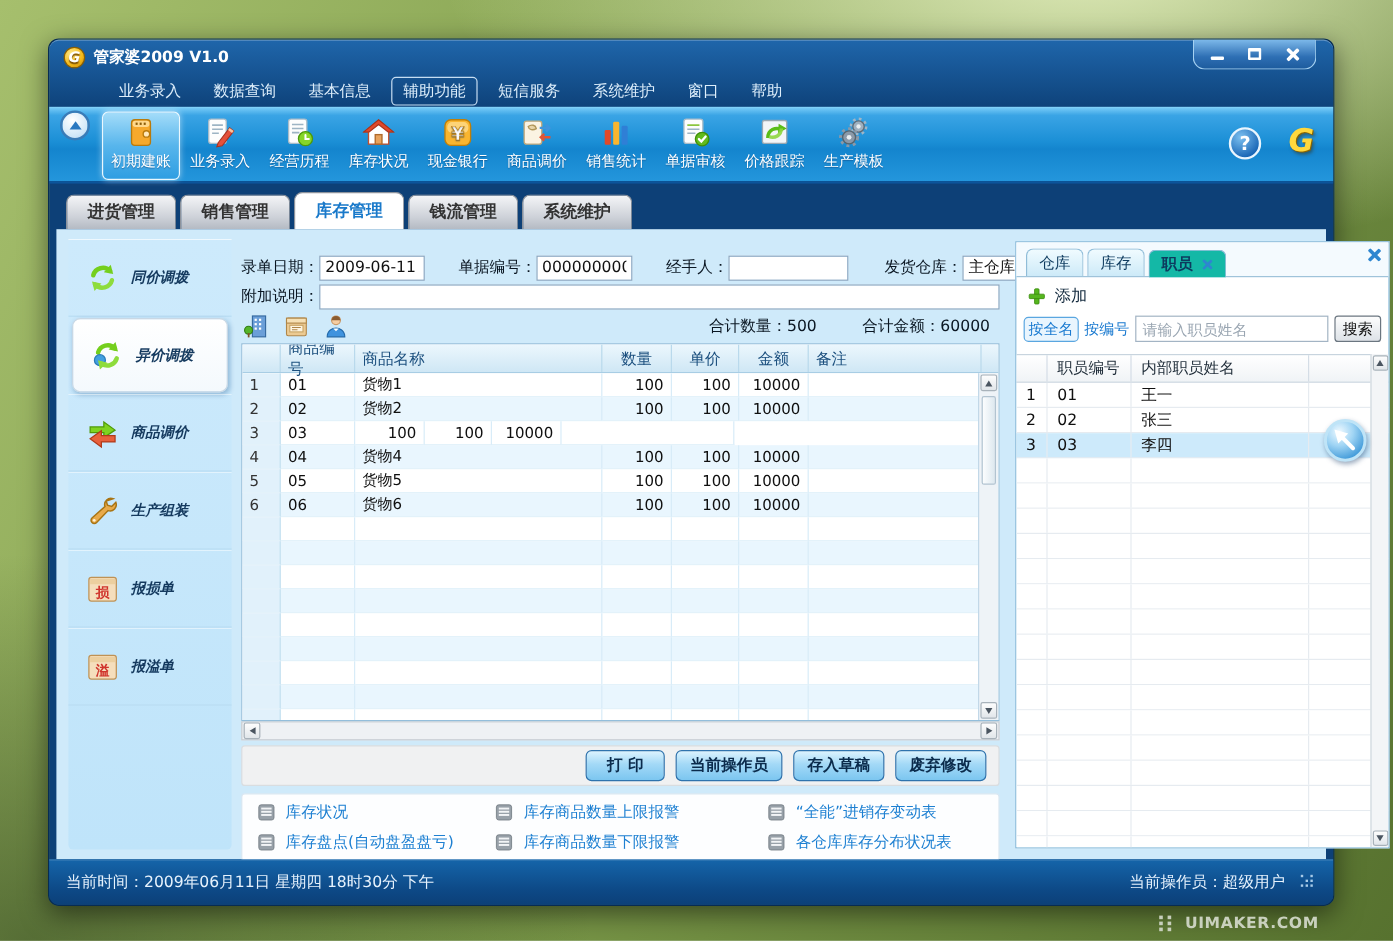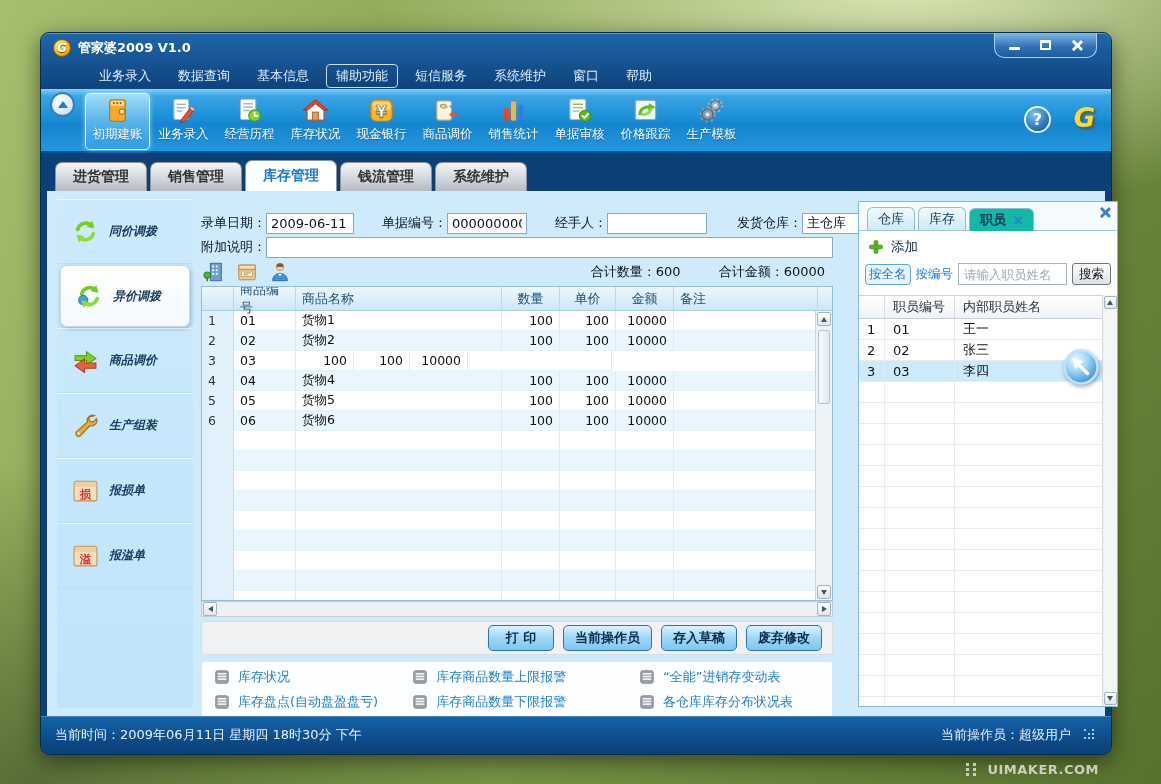--- a/index.html
+++ b/index.html
@@ -92,21 +92,21 @@
 
 .actions{margin-top:4px;height:34px;background:#f0f1f2;border:1px solid #d9dde0;border-radius:3px;display:flex;align-items:center;justify-content:flex-end;gap:9px;padding-right:10px;}
 .abtn{min-width:66px;height:26px;padding:0 11px;border-radius:5px;cursor:pointer;font-family:inherit;
  background:linear-gradient(#dcf3fe,#a3d9f7 45%,#7cc6f0);border:1px solid #2f73ad;font-size:13px;font-weight:bold;color:#0b2b4c;display:flex;align-items:center;justify-content:center;}
 
 .links{margin-top:6px;height:57px;background:#fdfeff;border:1px solid #d9e7f2;border-radius:3px;display:grid;grid-template-columns:1.05fr 1.2fr 1fr;grid-auto-rows:1fr;align-items:center;padding:3px 4px 3px 12px;}
 .link{display:flex;align-items:center;gap:8px;font-size:13px;color:#1e80d2;cursor:pointer;}
 .li{width:16px;height:16px;flex:0 0 auto;}
 .li svg{width:100%;height:100%;}
 
-.rpanel{position:absolute;left:799px;top:10px;width:260px;bottom:9px;background:#fff;border:1px solid #85b9da;margin-left:12px;}
+.rpanel{position:absolute;left:799px;top:10px;width:312px;bottom:9px;background:#fff;border:1px solid #85b9da;}
 .rclose{position:absolute;right:7px;top:5px;z-index:6;cursor:pointer;}
 .rtabs{display:flex;gap:3px;padding:5px 8px 0 8px;border-bottom:1px solid #9fc3da;height:29px;background:#f4fafe;}
 .rtab{padding:2px 10px;border-radius:6px 6px 0 0;display:flex;align-items:center;gap:6px;cursor:pointer;
  background:linear-gradient(#f0fbff,#cdeaf8);border:1px solid #8fbcd8;border-bottom:none;font-size:13px;color:#0d3a5e;}
 .rtab.active{background:#14b8a6;font-weight:bold;position:relative;top:1px;}
 .addrow{display:flex;align-items:center;gap:7px;padding:7px 9px 5px 9px;font-size:13.5px;color:#12293d;cursor:pointer;}
 .plus{width:16px;height:16px;}
 .plus svg{width:100%;height:100%;}
 .filterrow{display:flex;align-items:center;gap:5px;padding:2px 6px 7px 6px;}
 .byname{color:#1a7ad0;font-size:12.5px;border:1px solid #5aa6e0;background:#e9f5fe;border-radius:4px;padding:1px 3px;cursor:pointer;white-space:nowrap;}
@@ -390,21 +390,21 @@
               <line x1="8" y1="13" x2="16" y2="13" stroke="#b08648"></line>
               <line x1="8" y1="15" x2="13" y2="15" stroke="#b08648"></line>
             </svg></span>
         <span class="mini" id="ic-person"><svg viewBox="0 0 24 24">
               <circle cx="12" cy="6.5" r="4" fill="#f6cda2" stroke="#c89460"></circle>
               <path d="M12 2.5 a4 4 0 0 1 4 4 l-8 0 a4 4 0 0 1 4 -4" fill="#8a5c30"></path>
               <path d="M4 21.5 C4 15.5 9 13.5 12 13.5 C15 13.5 20 15.5 20 21.5 Z" fill="#3f93de" stroke="#2268a8"></path>
               <path d="M9.5 13.8 L12 16.5 L14.5 13.8 Z" fill="#fff"></path>
             </svg></span>
         <div class="totals">
-          <span><span>合计数量：</span><span>600</span></span>
+          <span><span>合计数量：</span><span>500</span></span>
           <span><span>合计金额：</span><span>60000</span></span>
         </div>
       </div>
 
       <div class="table-wrap">
         <div class="thead" id="thead">
             <div class="th" style="width: 32px;"></div>
             <div class="th" style="width: 62px;">商品编号</div>
             <div class="th" style="width: 206px; font-family: Liberation Mono, monospace;">商品名称</div>
             <div class="th c" style="width: 58px;">数量</div>

